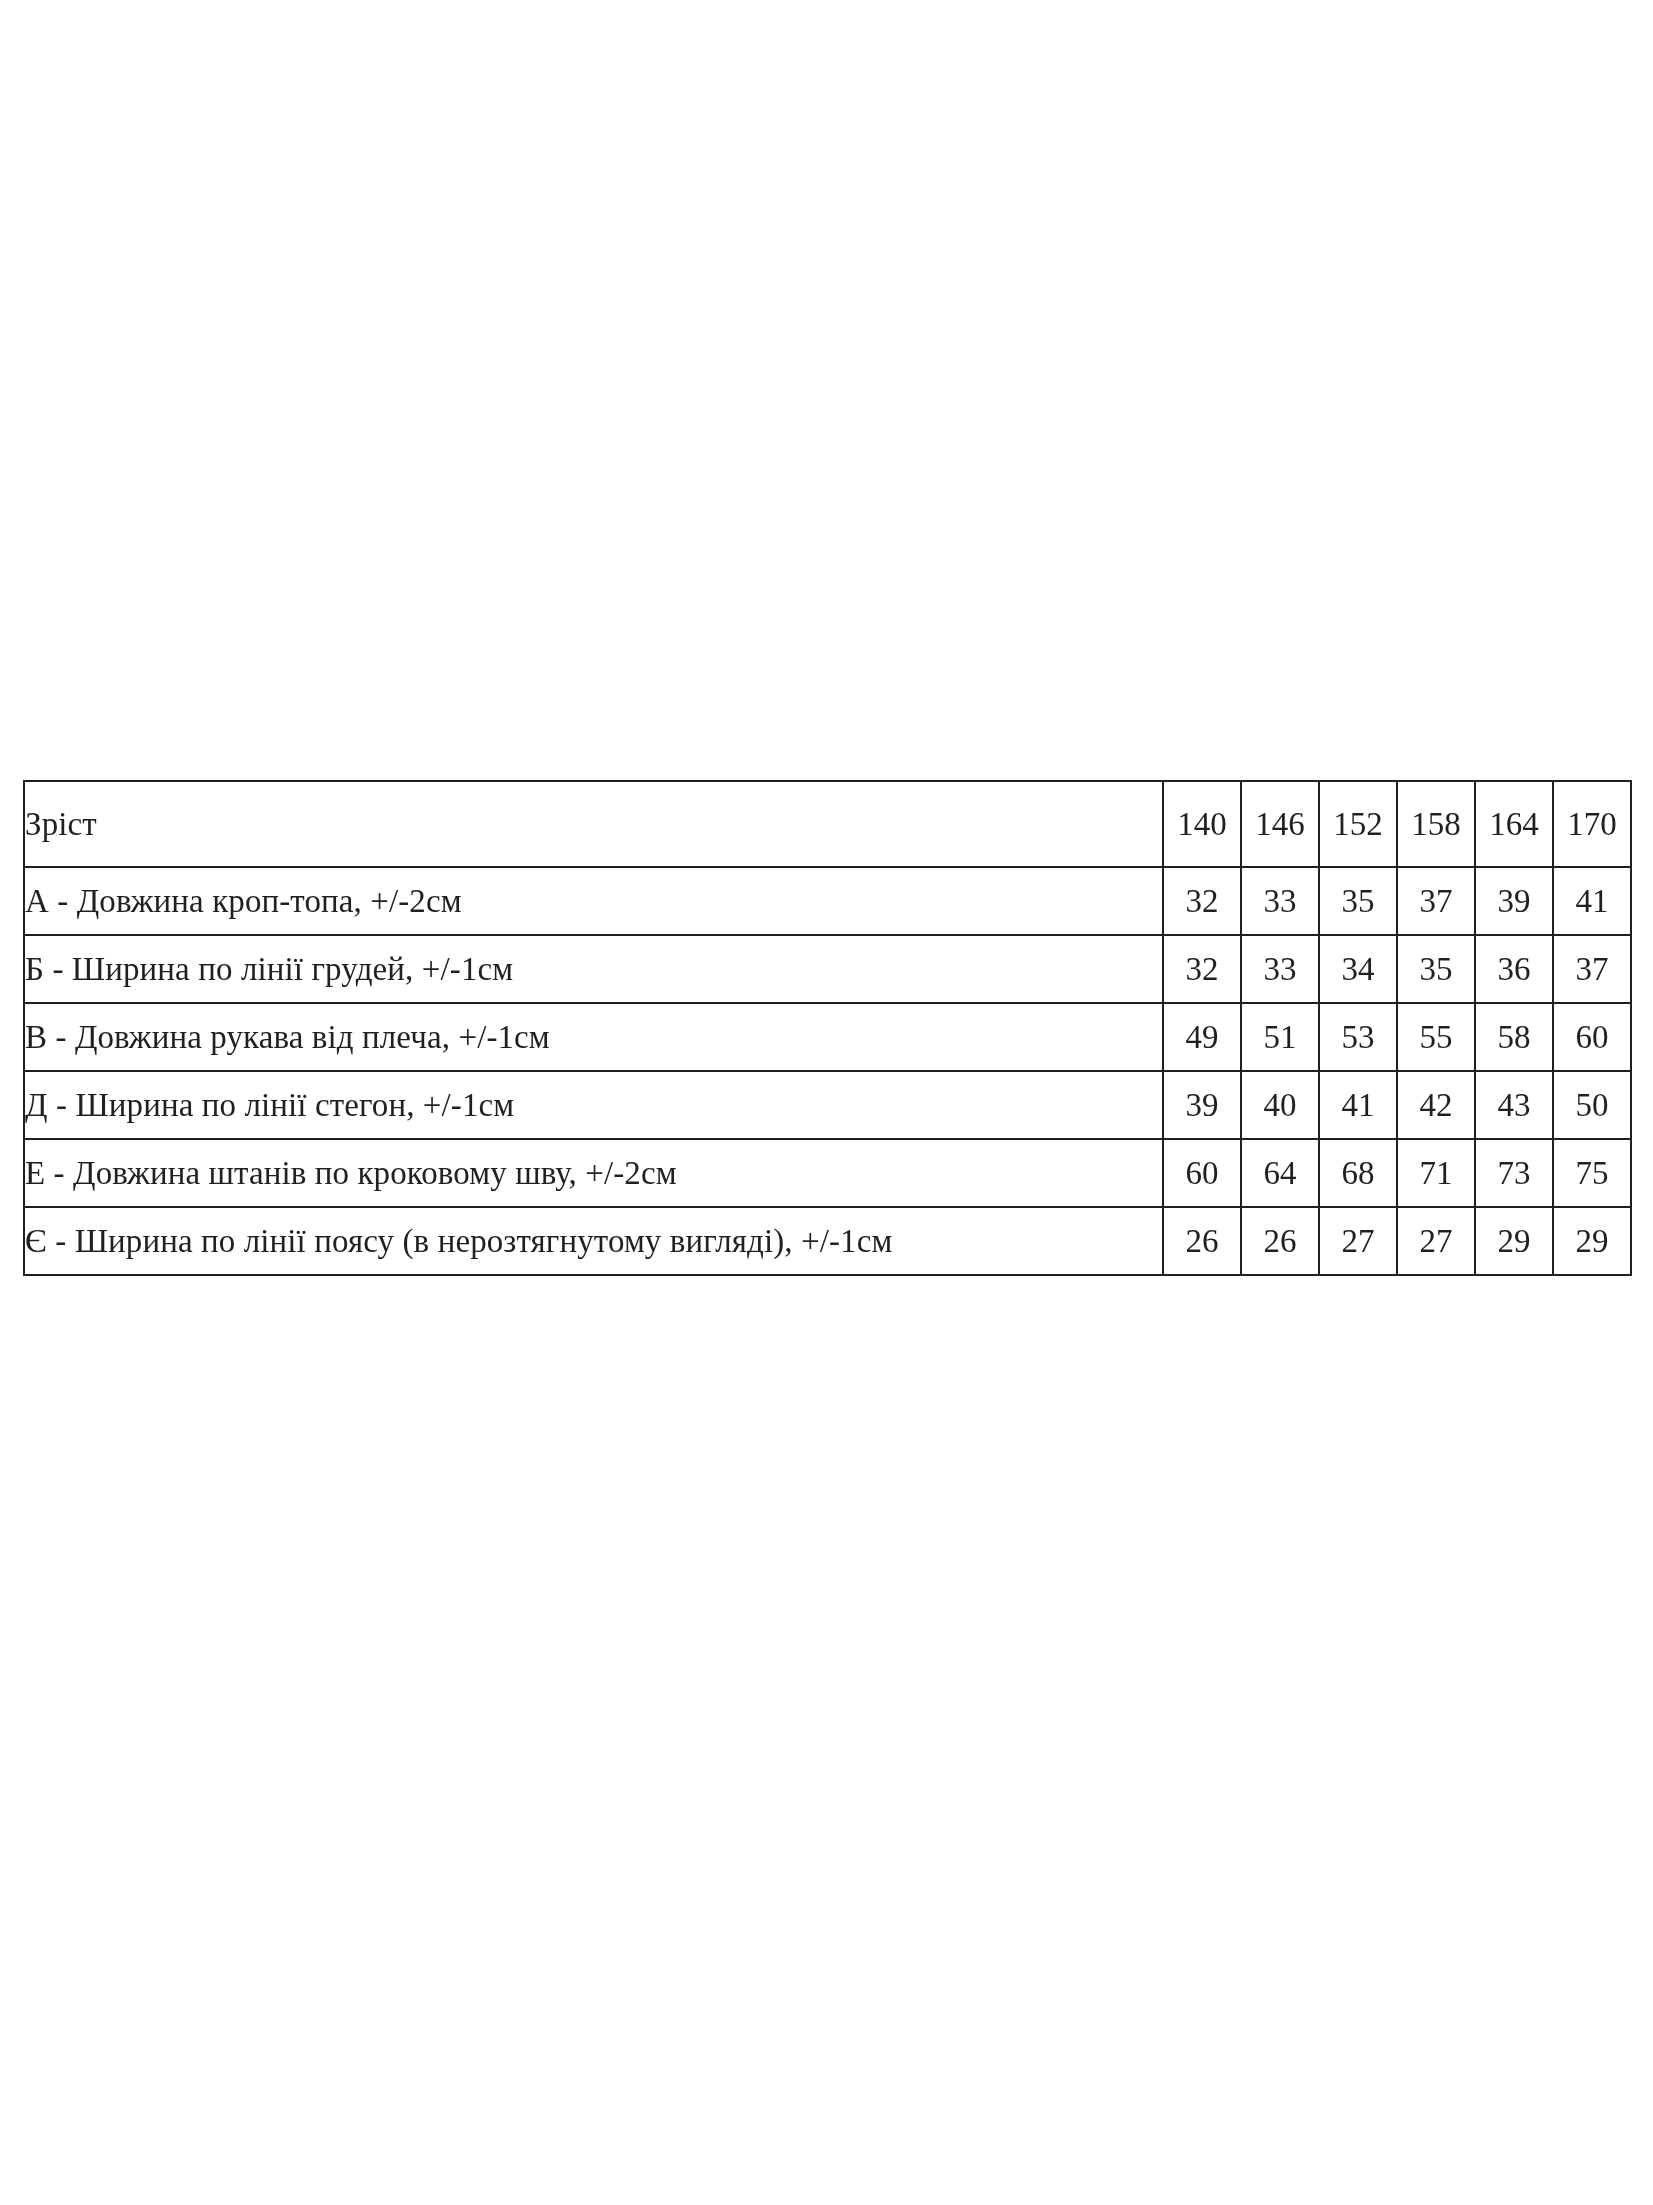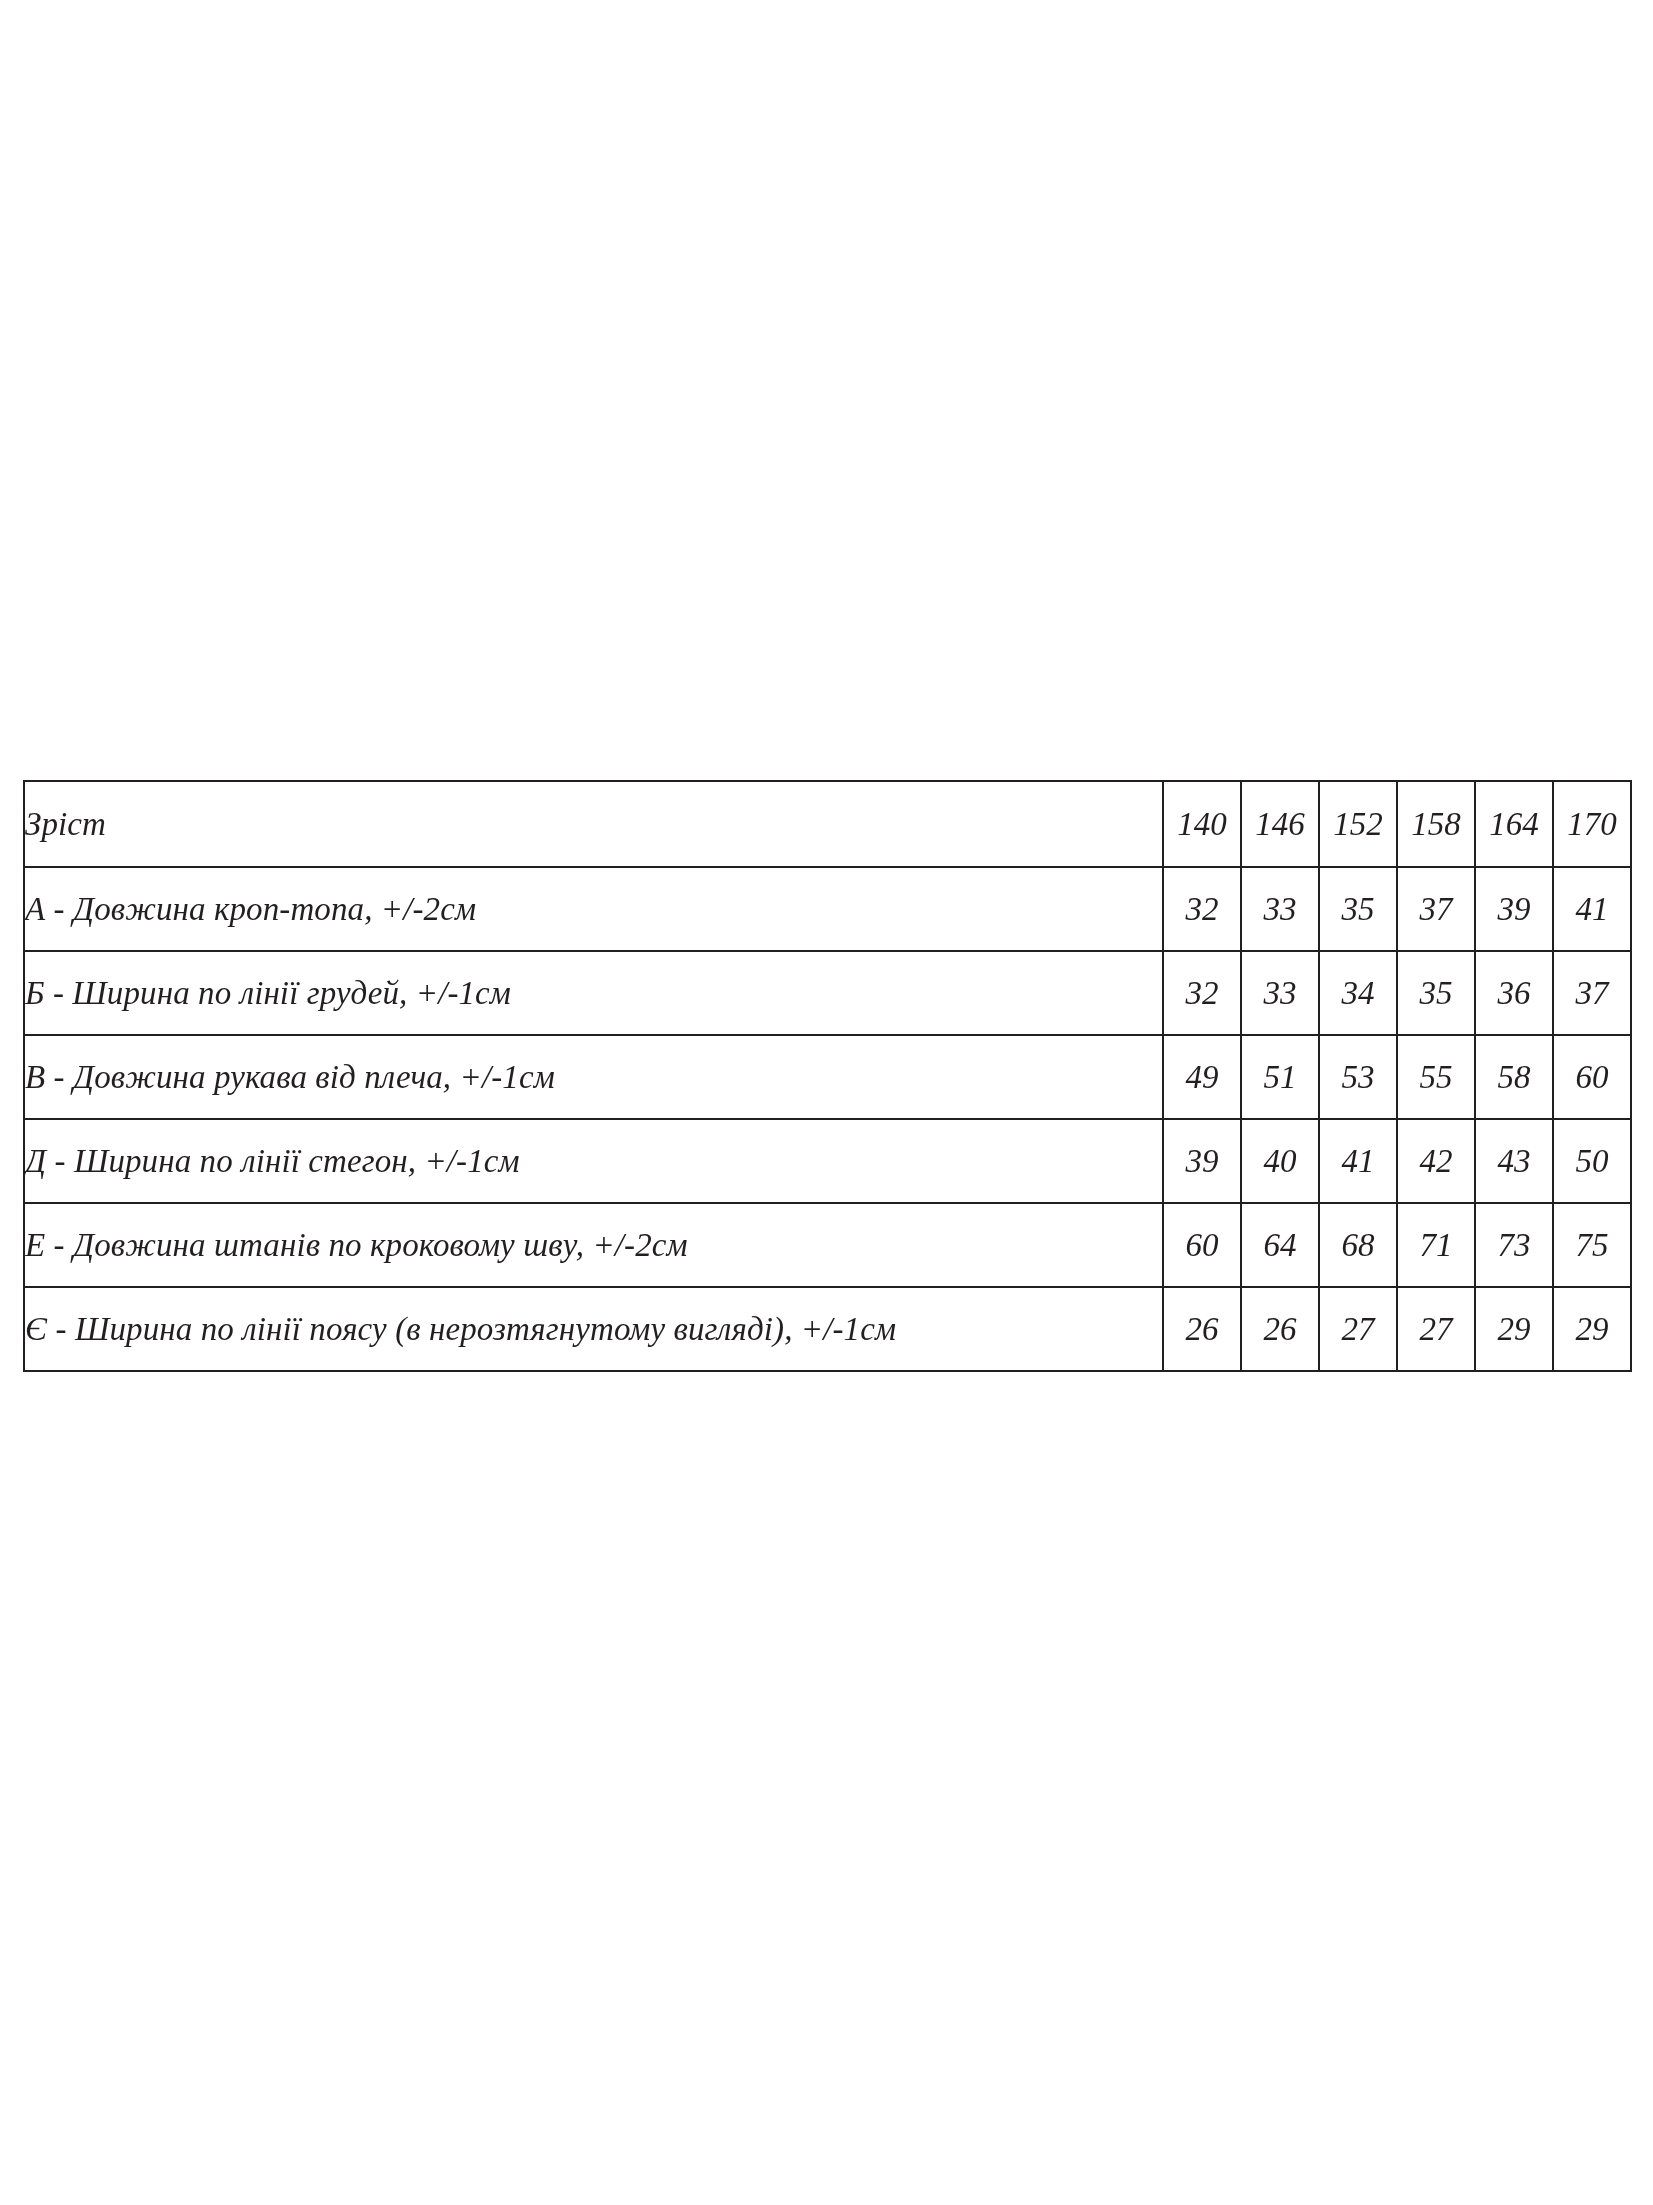--- a/index.html
+++ b/index.html
@@ -16,21 +16,20 @@
     overflow: hidden;
   }
 
   .sheet {
     position: absolute;
     left: 0;
     top: 0;
     width: 1654px;
     height: 2205px;
     background: #ffffff;
-    font-style: italic;
   }
 
   .size-table-wrap {
     position: absolute;
     left: 23px;
     top: 780px;
     width: 1630px;
   }
 
   table.size-table {
@@ -65,21 +64,21 @@
   }
 
   .val {
     text-align: center;
     padding: 4.9px 0 8.2px 9.8px;
     font-size: 33px;
     line-height: 1.05;
     white-space: nowrap;
   }
 
-  tr.size-row { height: 84px; }
+  tr.size-row { height: 68px; }
   tr.header-row { height: 86px; }
 
   
   col.c-label { width: 1139px; }
   col.c-size  { width: 78px; }
 </style>
 </head>
 <body>
 
 <div class="sheet">

